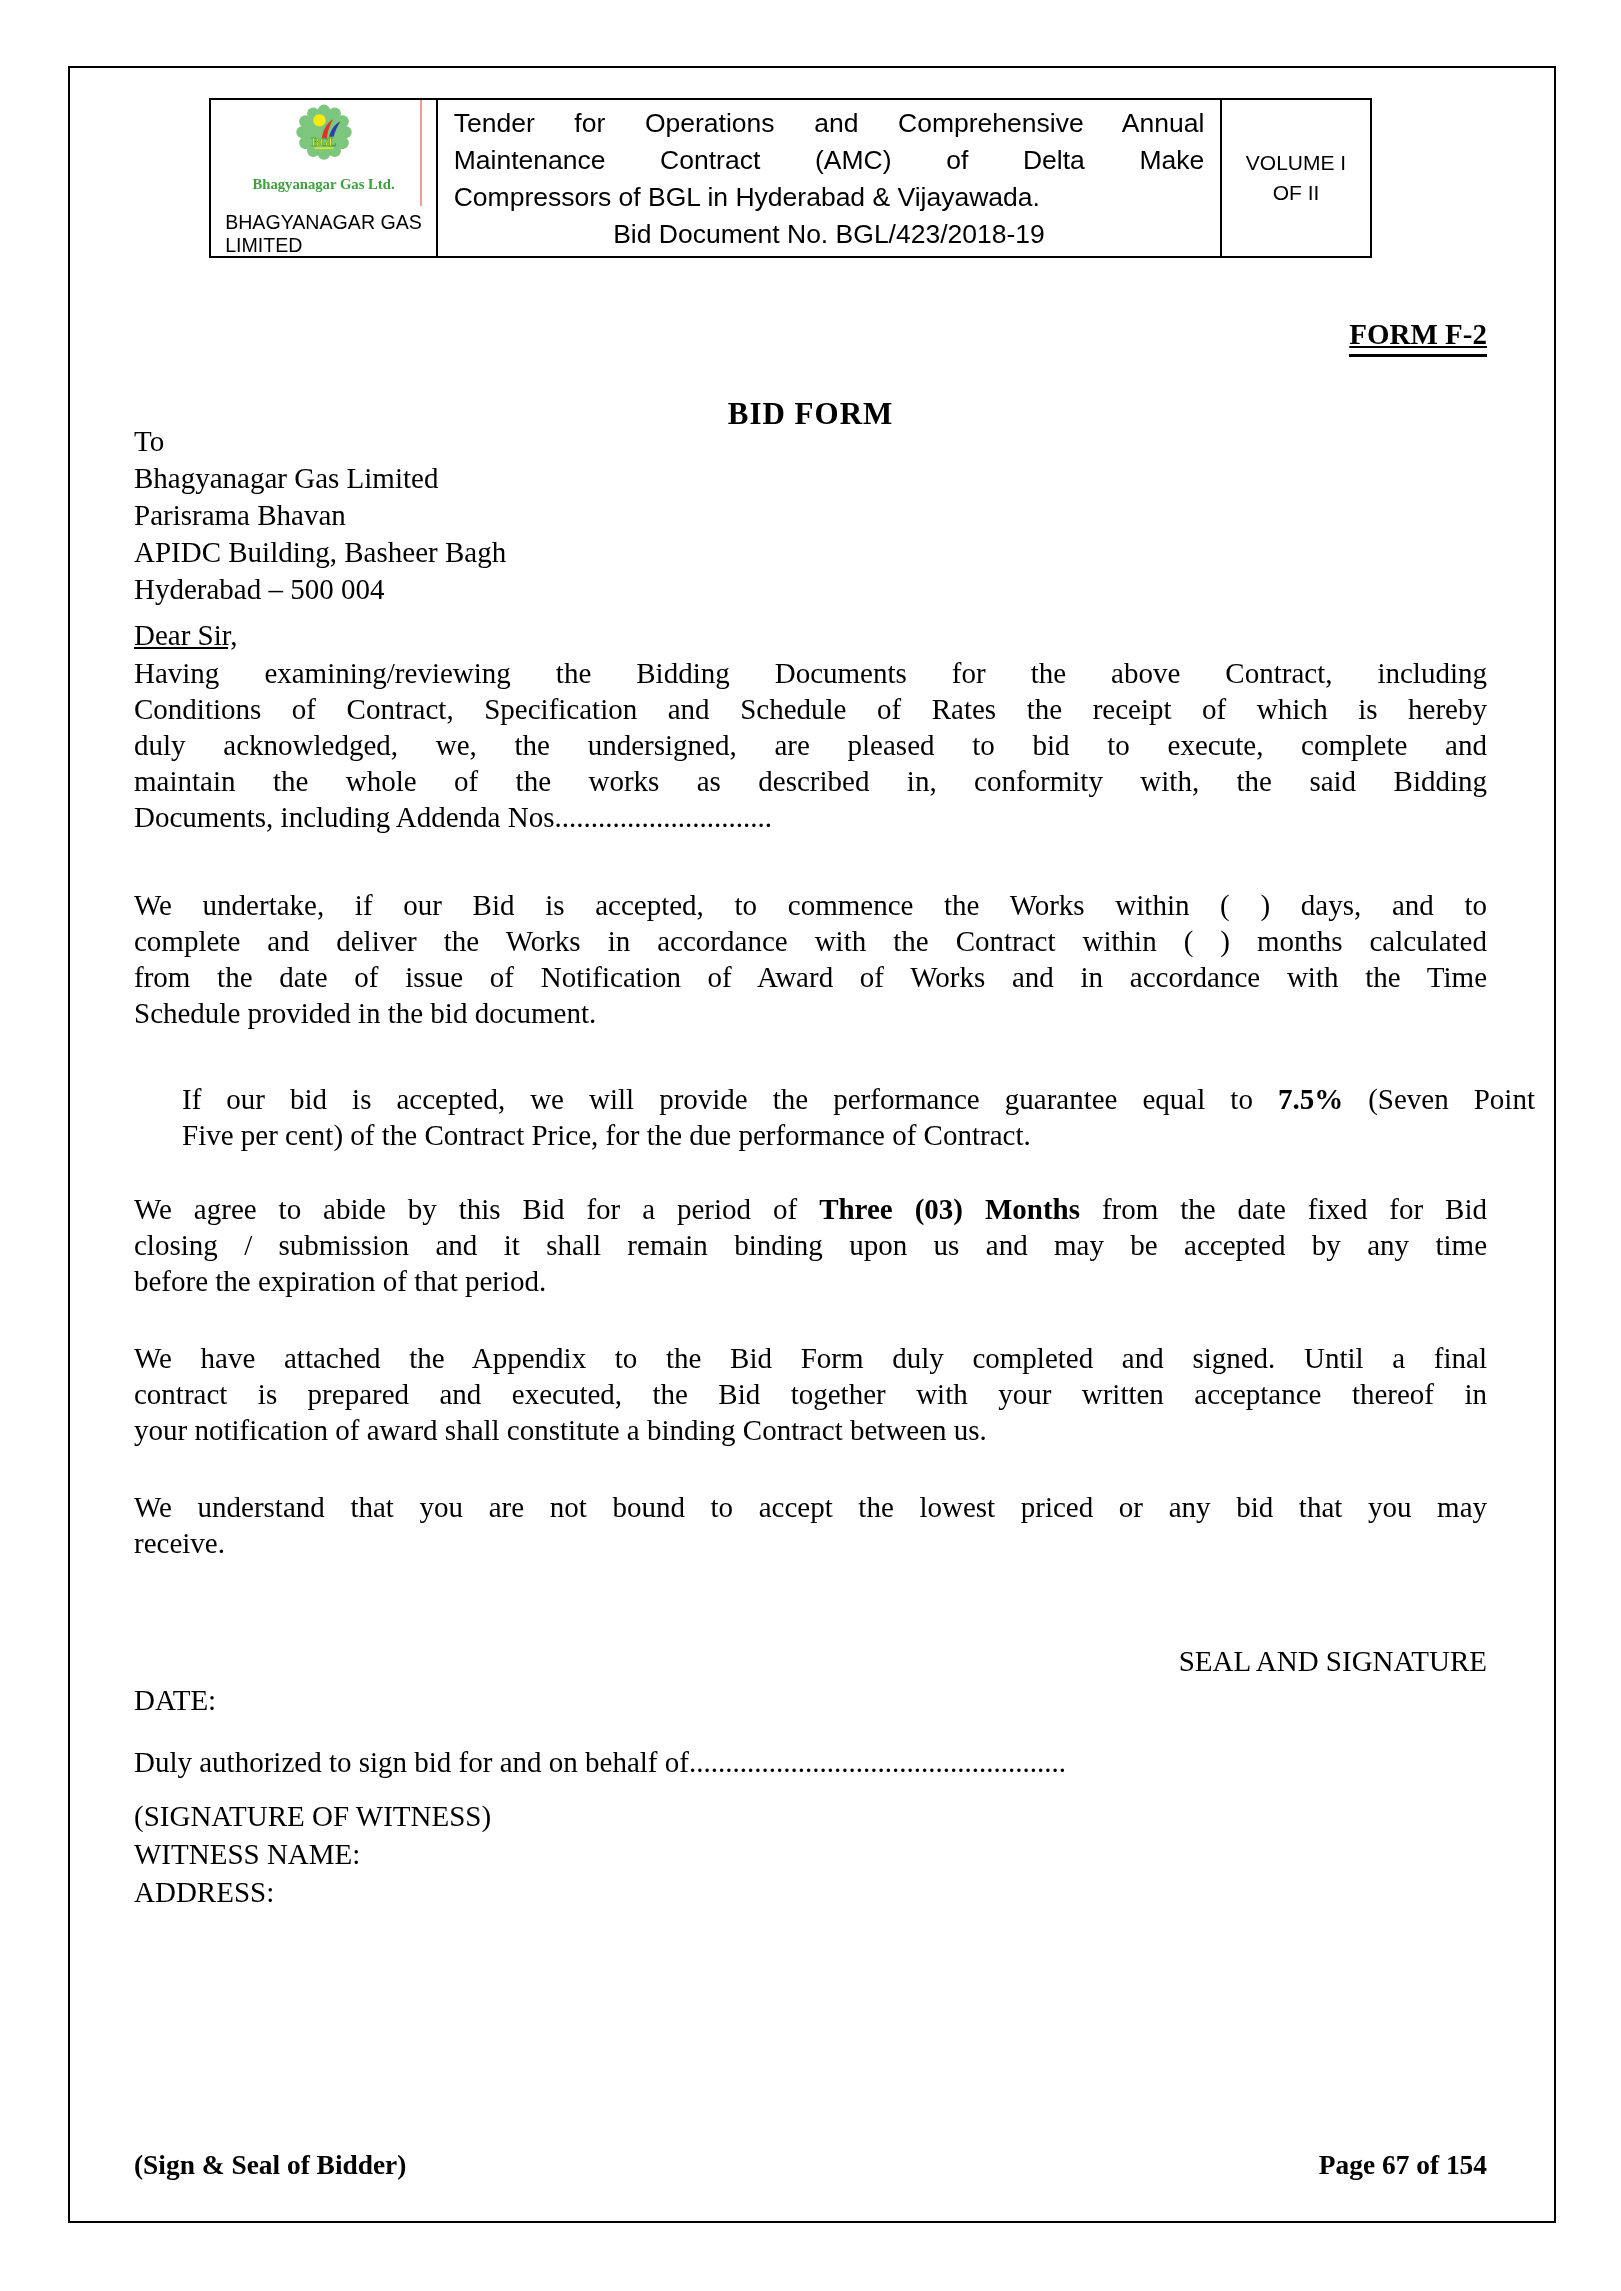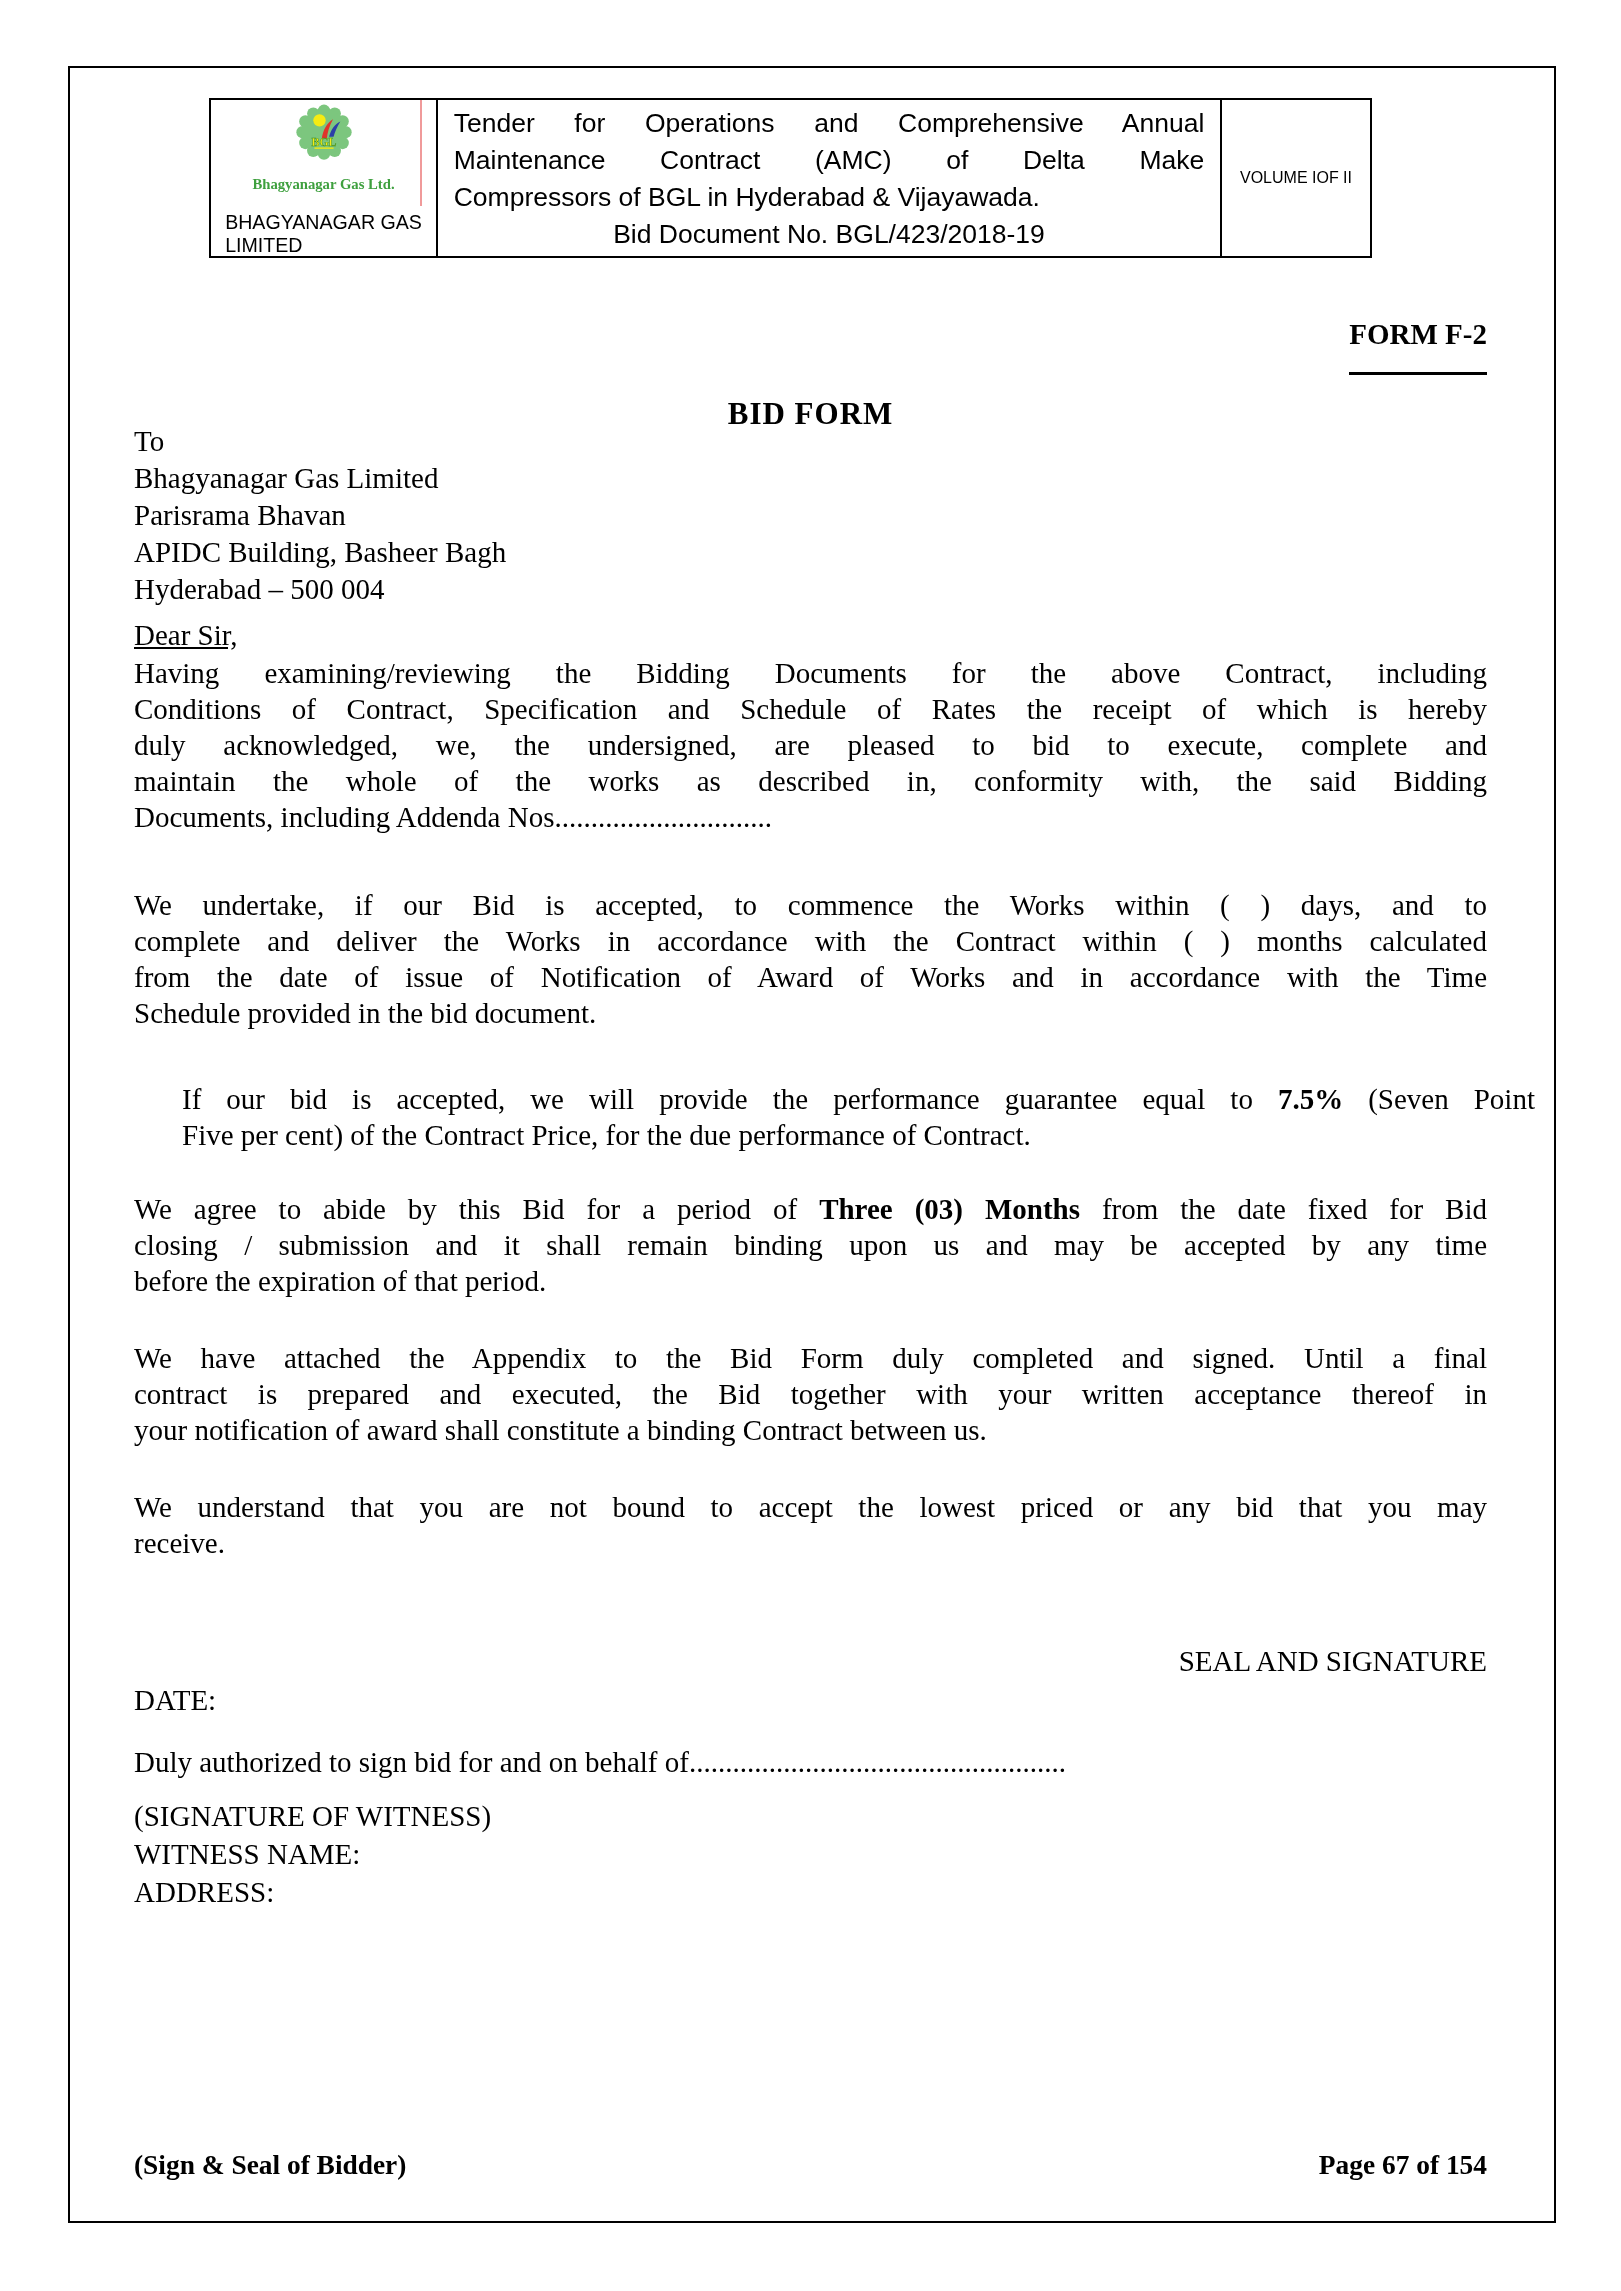--- a/index.html
+++ b/index.html
@@ -32,30 +32,30 @@
   }
   .red-artifact{
     position:absolute;right:13.7px;top:0;width:2px;height:106px;
     background:var(--artifact_pink);
   }
   .title-cell{
     flex:1;border-right:2px solid #000;padding:4.9px 15.7px 0 15.7px;
     font-size:26.5px;line-height:37px;color:#000;
   }
   .volume-cell{
-    width:148px;display:flex;justify-content:center;
-    align-items:center;font-size:16px;line-height:30px;text-align:center;
+    width:148px;display:flex;flex-direction:column;justify-content:center;
+    align-items:center;font-size:21px;line-height:30px;text-align:center;
   }
   
   .tblock{position:absolute;left:134px;width:1353px;font-size:29px;line-height:36px;}
   .line{text-align:left;}
   .just{text-align:justify;text-align-last:justify;}
   .center{text-align:center;}
   .form-ref{top:316px;text-align:right;font-weight:bold;}
-  .form-ref .u{display:inline-block;border-bottom:3.9px solid #000;padding-bottom:20px;}
+  .form-ref .u{display:inline-block;border-bottom:3.9px solid #000;padding-bottom:2px;text-decoration:underline;}
   .form-title{top:369px;text-align:center;font-weight:bold;font-size:31px;letter-spacing:1px;margin-top:27px;}
   .recipient{top:423px;line-height:37px;}
   .salutation{top:617px;text-decoration:underline;}
   .p1{top:655px;}
   .p2{top:887px;}
   .p3{top:1081px;margin-left:48px;}
   .p4{top:1191px;}
   .p5{top:1340px;}
   .p6{top:1489px;}
   .seal{top:1643px;text-align:right;}

